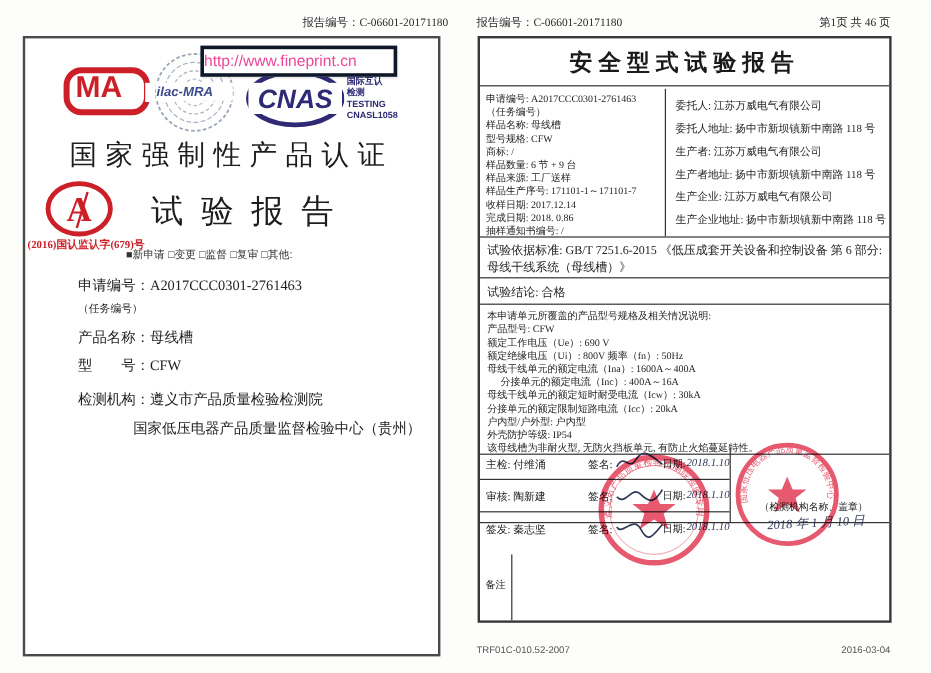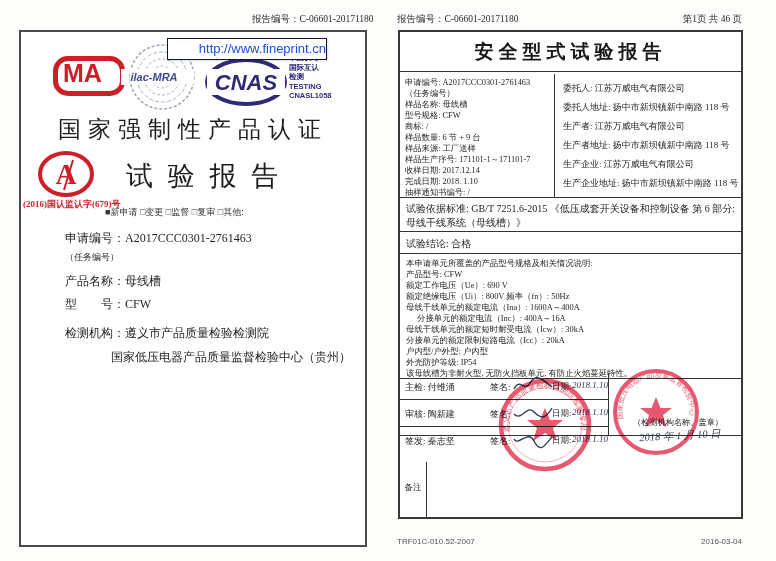--- a/index.html
+++ b/index.html
@@ -11,23 +11,23 @@
   #left-page{left:19px;top:30px;width:348px;height:517px;}
   #right-page{left:398px;top:30px;width:345px;height:489px;border-color:#383838;}
   .tiny{font-size:9.5px;color:#2b2b2b;}
   
   .cma-wrap{left:32px;top:24px;width:74px;height:42px;}
   .cma-box{position:absolute;left:0;top:0;width:62px;height:30px;border:5px solid #cc1f27;border-radius:15px;}
   .cma-notch{position:absolute;right:-6px;top:13px;width:12px;height:16px;background:#fff;}
   .cma-ma{position:absolute;left:10px;top:3px;font-size:25px;font-weight:bold;color:#cc1f27;letter-spacing:0px;font-family:"Liberation Sans",sans-serif;}
   .cma-number{left:4px;top:66px;width:128px;text-align:center;font-size:15px;font-weight:bold;color:#cc1f27;}
   .cnas-side{left:268px;top:21px;font-size:7.5px;line-height:9.6px;font-weight:bold;color:#2e2a75;font-family:"Liberation Sans",sans-serif;}
-  .watermark{left:146px;top:6px;width:158px;height:20px;background:#fff;border:1px solid #0f172a;
-             box-shadow:1px 1px 2px rgba(0,0,0,.15);text-align:right;line-height:20px;
-             font-size:13px;color:#1d4ed8;font-family:"Liberation Sans",sans-serif;z-index:5;}
+  .watermark{left:146px;top:6px;width:158px;height:20px;background:#fff;border:3px solid #0f172a;
+             box-shadow:1px 1px 2px rgba(0,0,0,.15);text-align:left;line-height:20px;
+             font-size:13px;color:#ec4899;font-family:"Liberation Sans",sans-serif;z-index:5;}
   .cert-title{left:0;top:82px;width:100%;text-align:center;font-size:23px;letter-spacing:7px;color:#1d1d1d;}
   .cal-caption{left:2px;top:166px;width:136px;font-size:9px;font-weight:bold;color:#cc1f27;}
   .report-title{left:78px;top:126px;width:210px;text-align:center;font-size:27px;letter-spacing:4px;color:#1d1d1d;}
   .checkbox-row{left:84px;top:174px;font-size:9px;color:#333;font-family:"Liberation Sans",sans-serif;}
   .lf{left:44px;font-size:12px;color:#1e1e1e;}
   
   .r-title{left:0;top:7px;width:100%;text-align:center;font-size:19px;font-weight:bold;letter-spacing:5px;color:#1a1a1a;}
   .row{position:absolute;left:0;width:100%;box-sizing:border-box;border-bottom:1.5px solid #333;}
   .cell-divider{position:absolute;top:0;bottom:0;border-left:1.5px solid #333;}
   .il{position:absolute;left:5px;font-size:8.3px;color:#1e1e1e;}
@@ -118,21 +118,21 @@
       <div class="cell-divider" style="left:154px;"></div>
       <div class="il" style="top:3px;">申请编号: A2017CCC0301-2761463</div>
       <div class="il" style="top:14px;">（任务编号）</div>
       <div class="il" style="top:25px;">样品名称: 母线槽</div>
       <div class="il" style="top:36px;">型号规格: CFW</div>
       <div class="il" style="top:47px;">商标: /</div>
       <div class="il" style="top:58px;">样品数量: 6 节 + 9 台</div>
       <div class="il" style="top:69px;text-align:center;">样品来源: 工厂送样</div>
       <div class="il" style="top:80px;">样品生产序号: 171101-1～171101-7</div>
       <div class="il" style="top:91px;">收样日期: 2017.12.14</div>
-      <div class="il" style="top:102px;">完成日期: 2018. 1.10</div>
+      <div class="il" style="top:102px;">完成日期: 2018. 0.86</div>
       <div class="il" style="top:113px;">抽样通知书编号: /</div>
       <div class="ir" style="top:8px;">委托人: 江苏万威电气有限公司</div>
       <div class="ir" style="top:27px;">委托人地址: 扬中市新坝镇新中南路 118 号</div>
       <div class="ir" style="top:46px;">生产者: 江苏万威电气有限公司</div>
       <div class="ir" style="top:65px;">生产者地址: 扬中市新坝镇新中南路 118 号</div>
       <div class="ir" style="top:84px;">生产企业: 江苏万威电气有限公司</div>
       <div class="ir" style="top:103px;">生产企业地址: 扬中市新坝镇新中南路 118 号</div>
     </div>
 
     <div class="row" style="top:167px;height:33px;">

